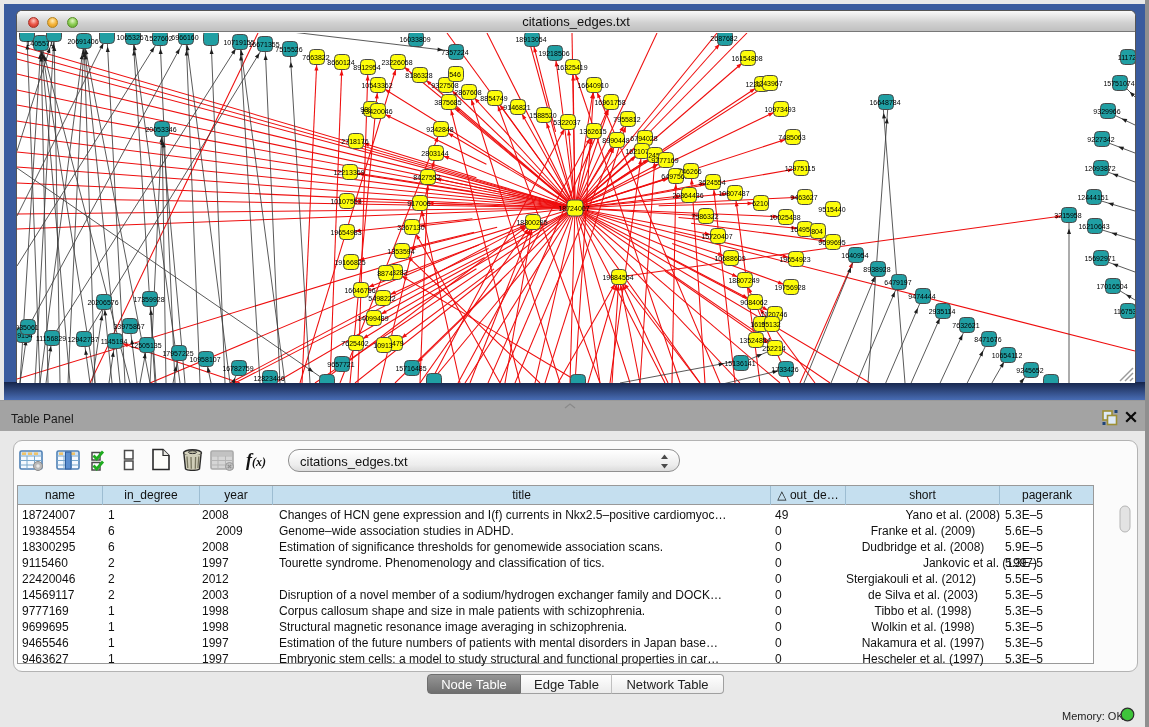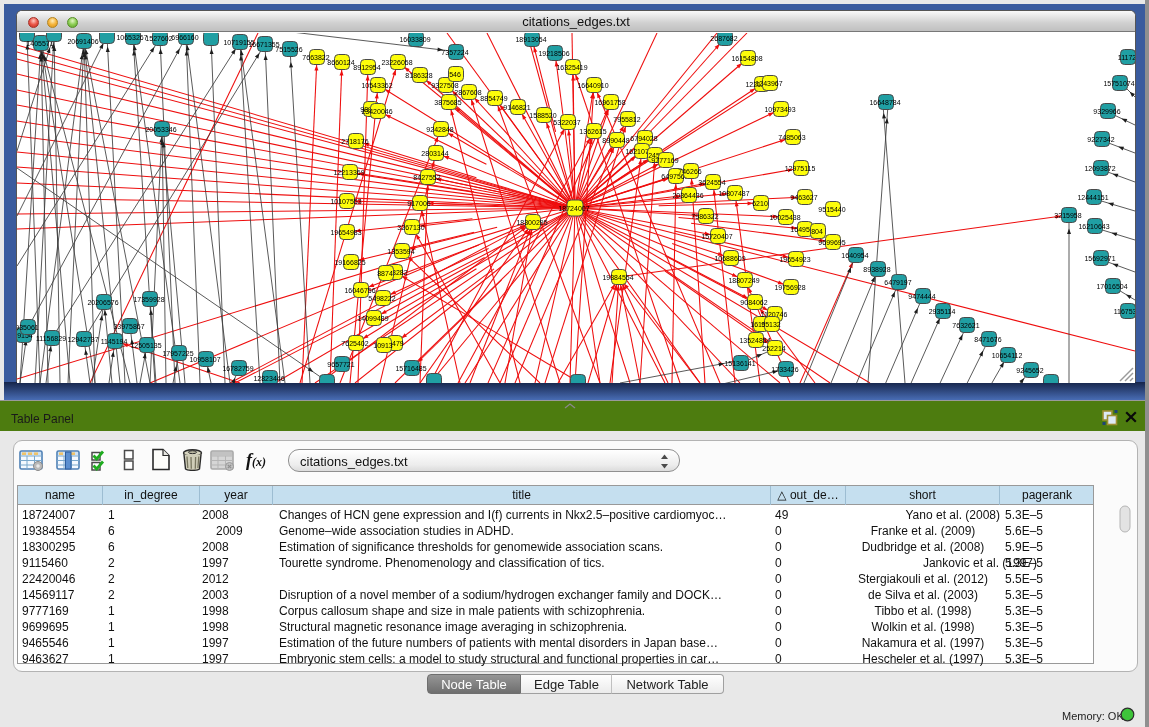--- a/index.html
+++ b/index.html
@@ -2,21 +2,21 @@
 <html><head><meta charset="utf-8"><style>
 * {margin:0;padding:0;box-sizing:border-box}
 body {width:1149px;height:727px;background:#e8e8e8;font-family:"Liberation Sans",sans-serif;position:relative;overflow:hidden}
 .blueframe {position:absolute;left:4px;top:4px;width:1141px;height:378px;background:#3a5b9e}
 .blueband {position:absolute;left:4px;top:382px;width:1141px;height:18px;background:linear-gradient(#16254a,#486cb4)}
 .gwin {position:absolute;left:16px;top:10px;width:1120px;height:372px;border:1px solid #555;border-bottom:none;border-radius:6px 6px 0 0;background:#fff}
 .tbar {position:absolute;left:0;top:0;width:100%;height:21px;border-radius:5px 5px 0 0;background:linear-gradient(#fafafa,#d0d0d0 60%,#c0c0c0);border-bottom:1px solid #787878}
 .tl {position:absolute;top:5.5px;width:11px;height:11px;border-radius:50%;}
 .title {position:absolute;top:3px;left:0;width:100%;text-align:center;font-size:13px;color:#111}
 .canvas {position:absolute;left:0px;top:22px;width:1118px;height:350px;background:#fff;overflow:hidden}
-.tphead {position:absolute;left:0;top:400px;width:1149px;height:31px;background:#4d7c0f;border-top:1px solid #9a9a9a}
+.tphead {position:absolute;left:0;top:400px;width:1149px;height:31px;background:#a3a3a3;border-top:1px solid #9a9a9a}
 .tphead span {position:absolute;left:11px;top:11px;font-size:12px;color:#1a1a1a}
 .panel {position:absolute;left:13px;top:440px;width:1125px;height:232px;background:#fbfbfb;border:1px solid #b3b3b3;border-radius:9px}
 .combo {position:absolute;left:288px;top:449px;width:392px;height:23px;border:1px solid #909090;border-radius:11px;background:linear-gradient(#ffffff,#ededed 70%,#dcdcdc);}
 .combo span {position:absolute;left:11px;top:4px;font-size:13px;color:#111}
 .thead {position:absolute;left:17px;top:485px;width:1077px;height:20px;background:#c5dfef;border:1px solid #999}
 .thead div {position:absolute;top:0;height:20px;border-right:1px solid #9dbdd2;font-size:12px;color:#111;text-align:center;line-height:19px}
 .tbody {position:absolute;left:17px;top:505px;width:1077px;height:159px;background:#fff;border:1px solid #999;border-top:none}
 .trow {position:absolute;left:0;width:1149px;height:16px;font-size:12px;color:#111}
 .trow span {position:absolute;top:0;white-space:nowrap}
 .seg {position:absolute;top:674px;height:20px;border:1px solid #a0a0a0;font-size:13px;text-align:center;line-height:19px;background:linear-gradient(#ffffff,#ebebeb);color:#222}
@@ -829,21 +829,21 @@
     <span style="left:279px">Tourette syndrome. Phenomenology and classification of tics.</span>
 <span style="left:775px">0</span>
 <span style="left:883px;width:154px;text-align:right">Jankovic et al. (1997)</span>
 <span style="left:1005px">5.3E–5</span>
   </div>
 <div class="trow" style="top:572px">
 <span style="left:22px">22420046</span>
     <span style="left:108px">2</span>
 <span style="left:202px">2012</span>
 <span style="left:775px">0</span>
-<span style="left:846px;width:154px;text-align:center">Stergiakouli et al. (2012)</span>
+<span style="left:846px;width:154px;text-align:left">Stergiakouli et al. (2012)</span>
 <span style="left:1005px">5.5E–5</span>
   </div>
 <div class="trow" style="top:588px">
 <span style="left:22px">14569117</span>
     <span style="left:108px">2</span>
 <span style="left:202px">2003</span>
     <span style="left:279px">Disruption of a novel member of a sodium/hydrogen exchanger family and DOCK…</span>
 <span style="left:775px">0</span>
 <span style="left:846px;width:154px;text-align:center">de Silva et al. (2003)</span>
 <span style="left:1005px">5.3E–5</span>

